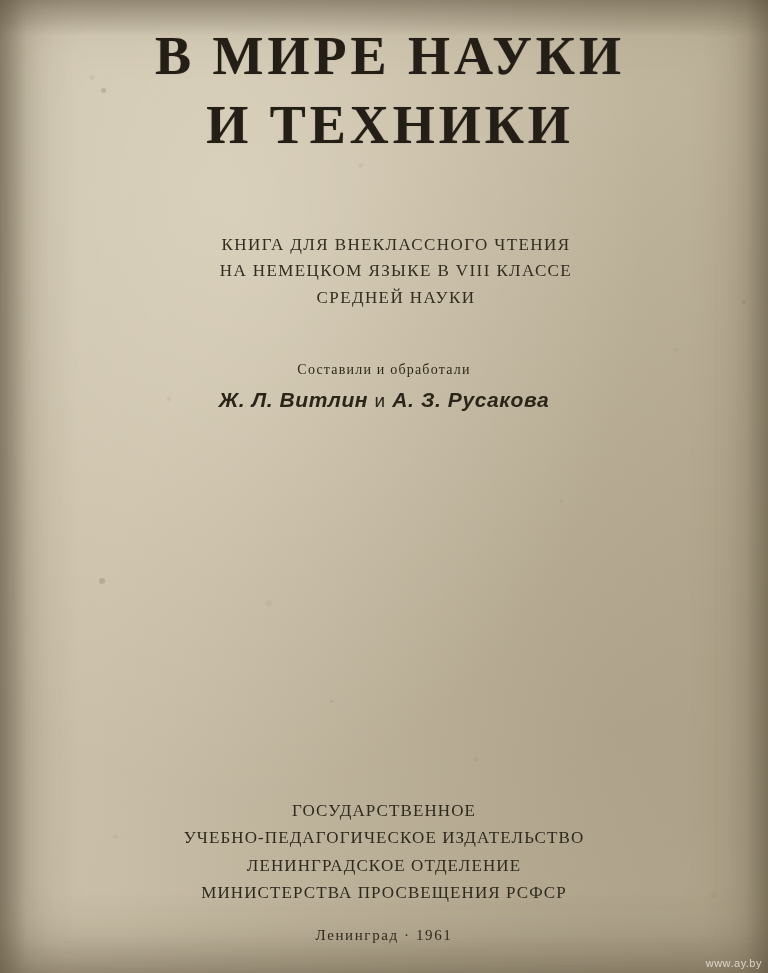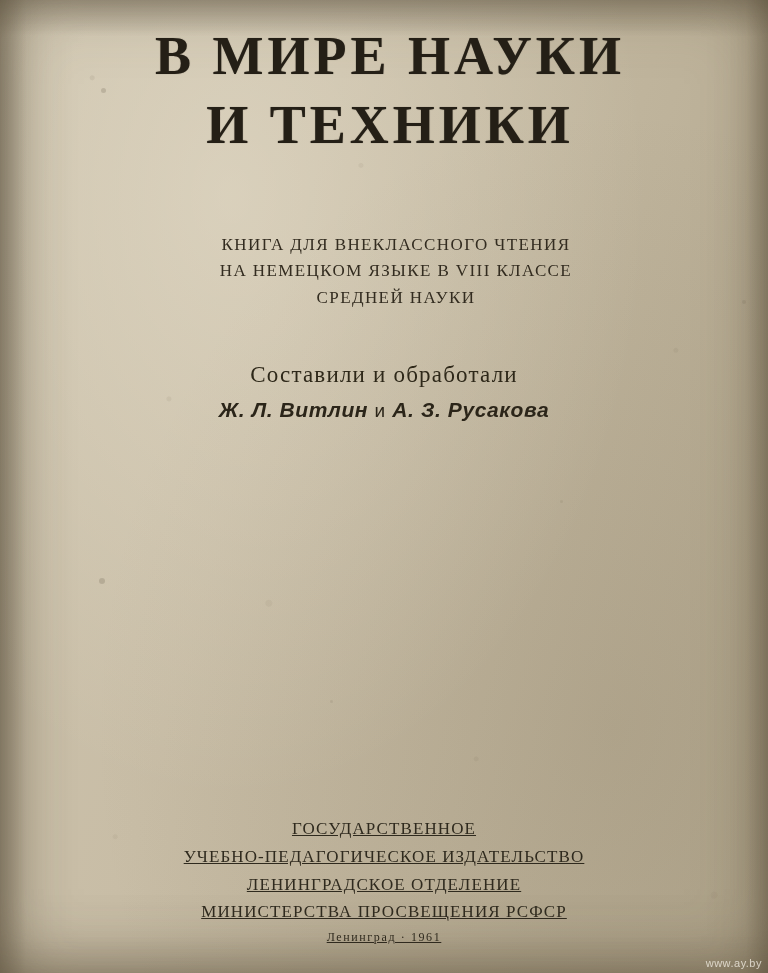--- a/index.html
+++ b/index.html
@@ -117,21 +117,21 @@
   }
 
   .authors-block {
     position: absolute;
     top: 362px;
     left: 0;
     right: 0;
   }
   .compiled-label {
     font-family: "Liberation Serif", serif;
-    font-size: 23px;
+    font-size: 14px;
     letter-spacing: 1.2px;
     color: #2e2819;
     margin-bottom: 10px;
   }
   .authors-names {
     font-family: Liberation Sans, sans-serif;
     font-style: italic;
     font-weight: bold;
     font-size: 21px;
     letter-spacing: 0.6px;
@@ -148,26 +148,25 @@
     bottom: 26px;
     left: 0;
     right: 0;
   }
   .imprint-line {
     font-family: "Liberation Serif", serif;
     font-size: 17px;
     letter-spacing: 1.1px;
     line-height: 1.62;
     color: #2f2a1e;
-    text-decoration: underline;
   }
   .imprint-line.city {
-    font-size: 12px;
+    font-size: 15px;
     letter-spacing: 1.6px;
-    margin-top: 2px;
+    margin-top: 16px;
   }
 
   .watermark {
     position: absolute;
     right: 6px;
     bottom: 4px;
     font-family: "Liberation Sans", sans-serif;
     font-size: 11px;
     color: rgba(245,242,232,0.75);
     letter-spacing: 0.5px;

